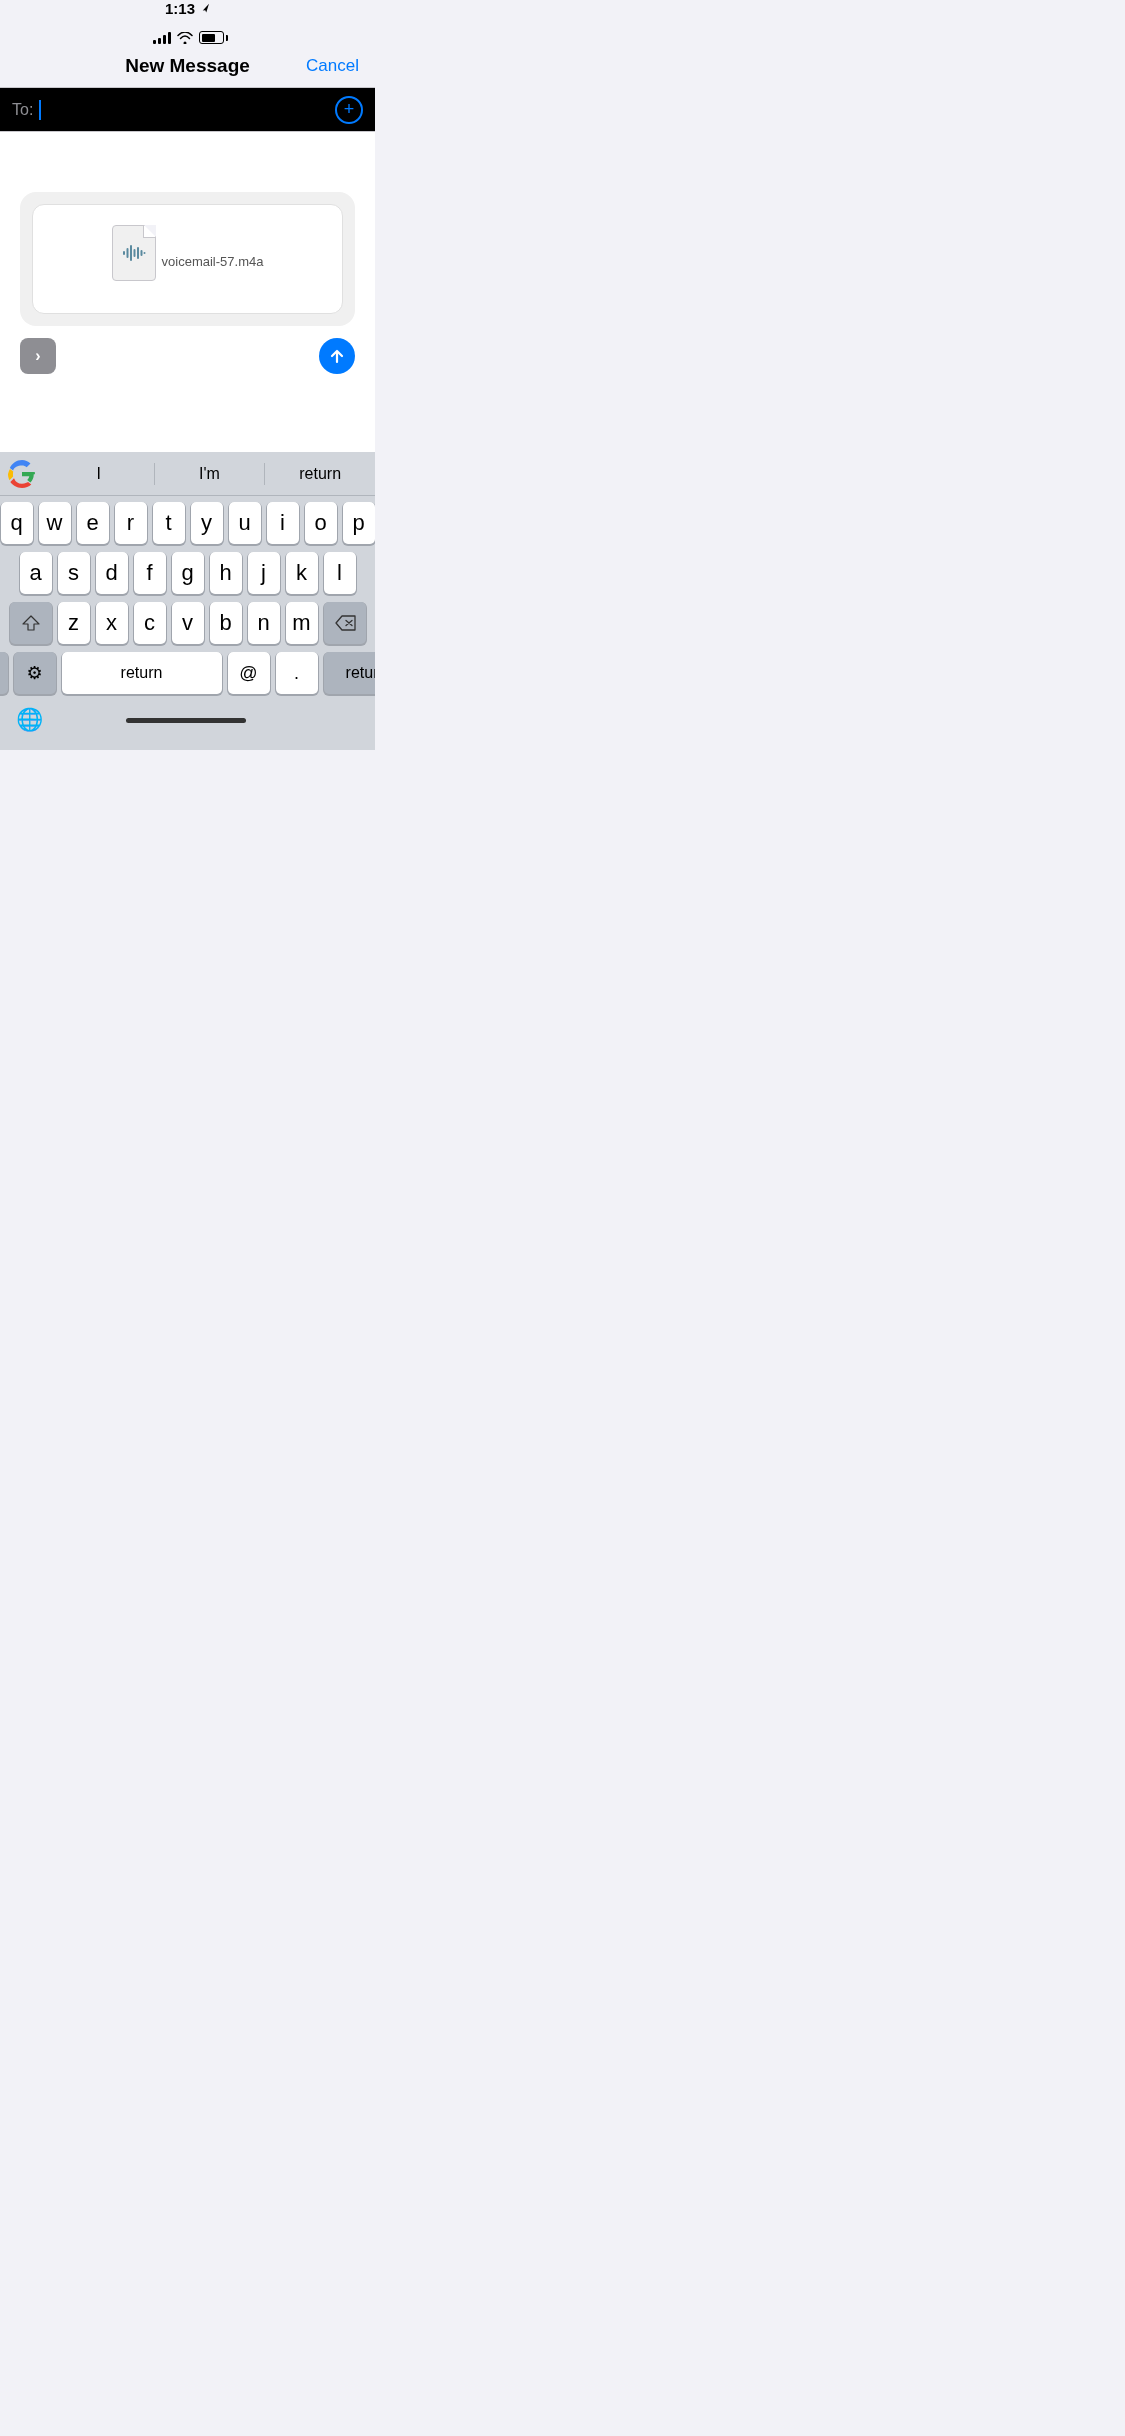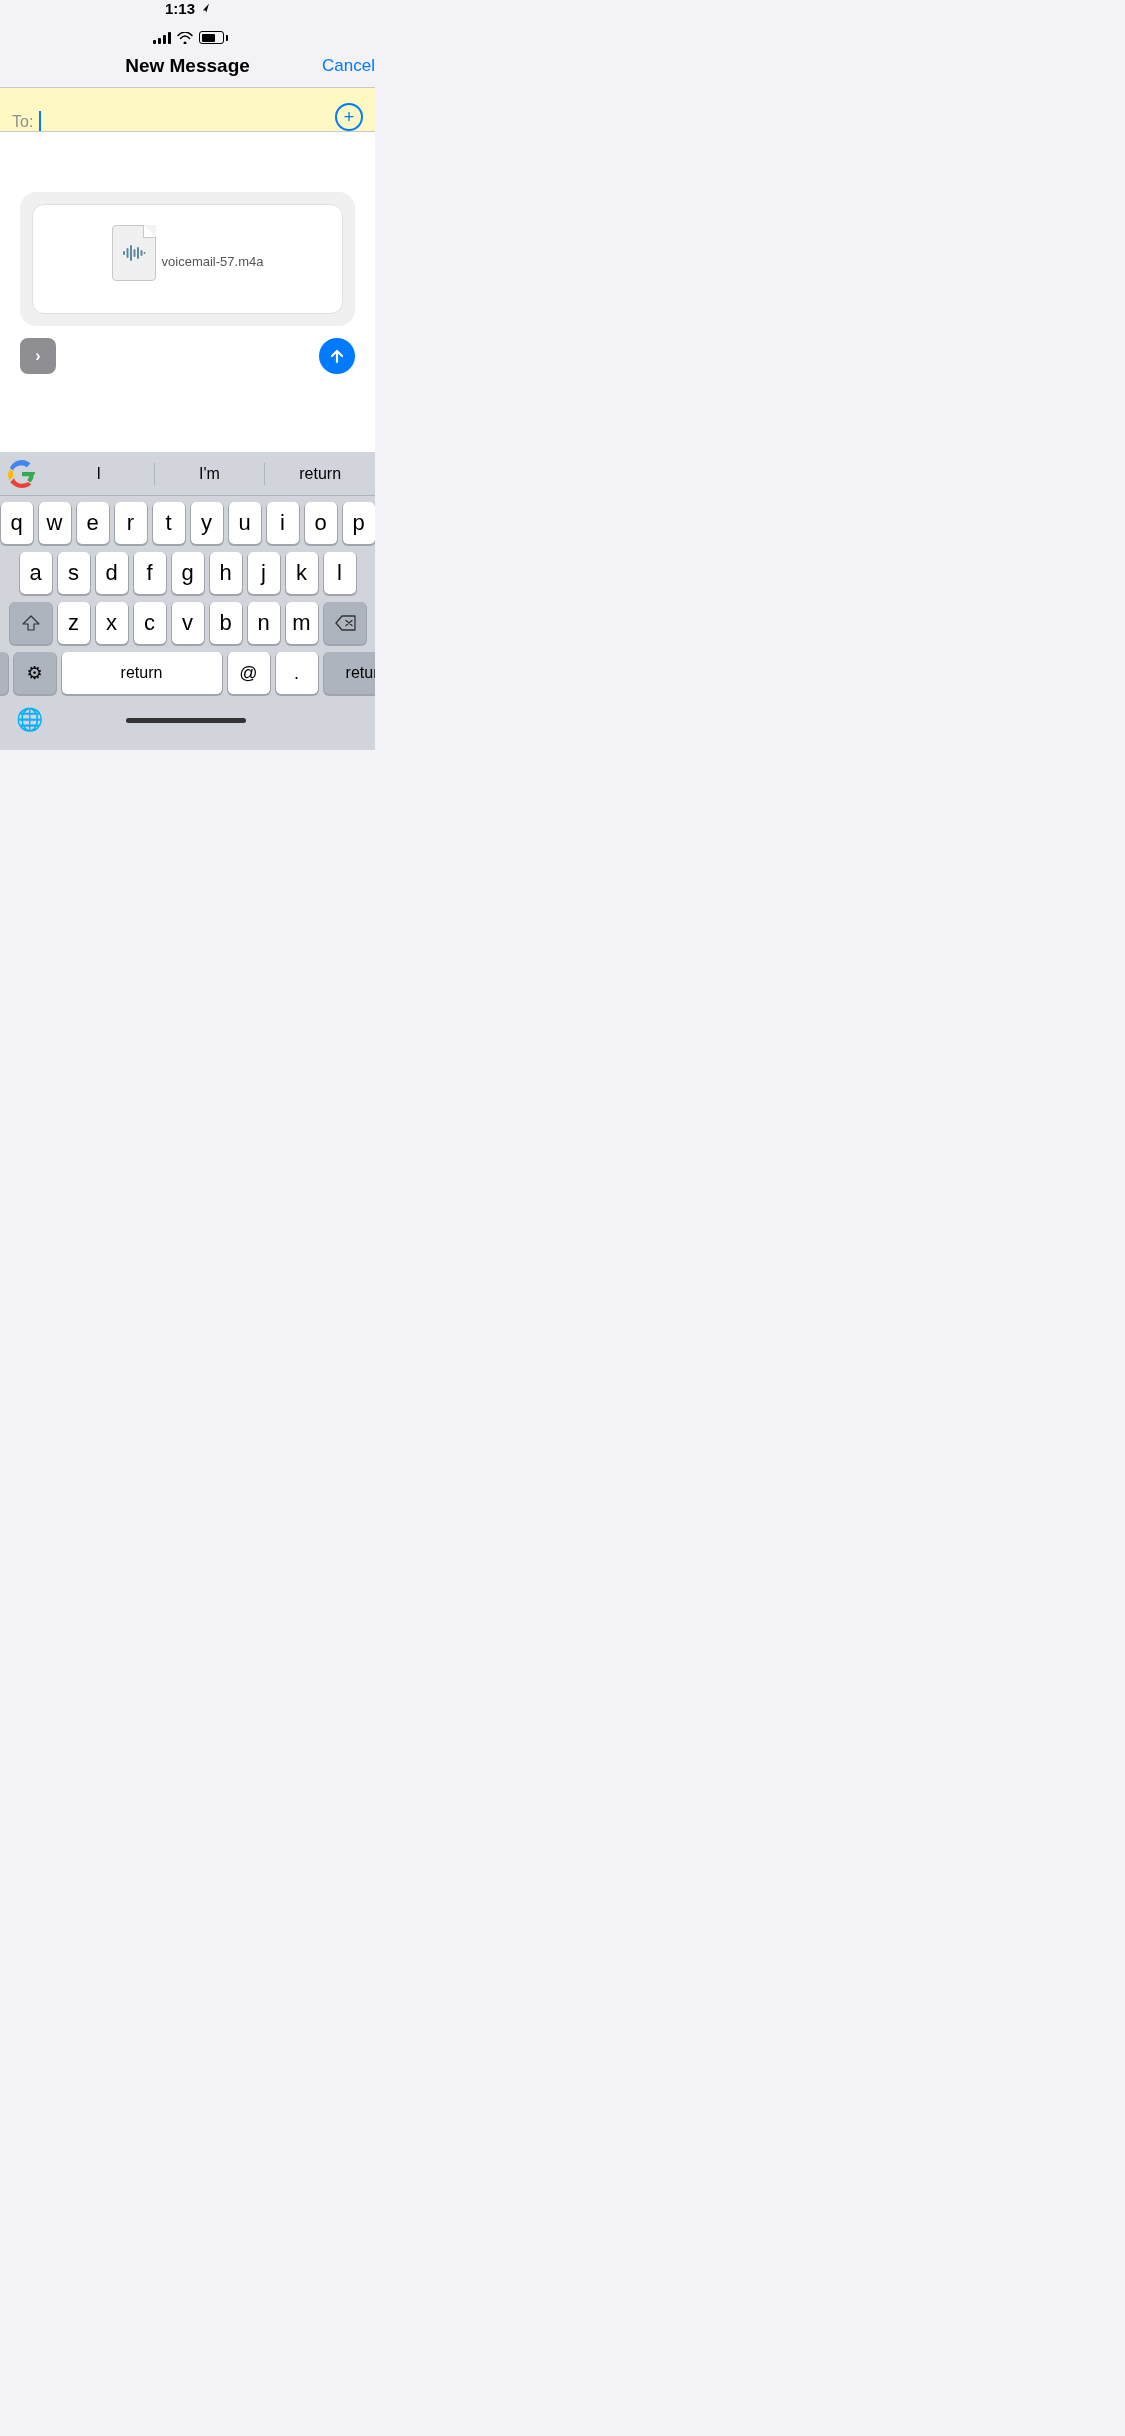--- a/index.html
+++ b/index.html
@@ -94,32 +94,32 @@
       position: relative;
       border-bottom: 1px solid #c8c7cc;
     }
     .header-title {
       font-size: 19px;
       font-weight: 600;
       color: #000;
     }
     .header-cancel {
       position: absolute;
-      right: 0;
+      right: 16px;
       font-size: 17px;
       color: #007aff;
       cursor: pointer;
     }
 
     
     .to-field {
-      background: #fef9c3;
+      background: #000000;
       height: 44px;
       display: flex;
-      align-items: flex-end;
+      align-items: center;
       padding: 0 12px;
       border-bottom: 1px solid #c8c7cc;
     }
     .to-label {
       font-size: 16px;
       color: #8e8e93;
       margin-right: 6px;
     }
     .to-cursor {
       width: 2px;

